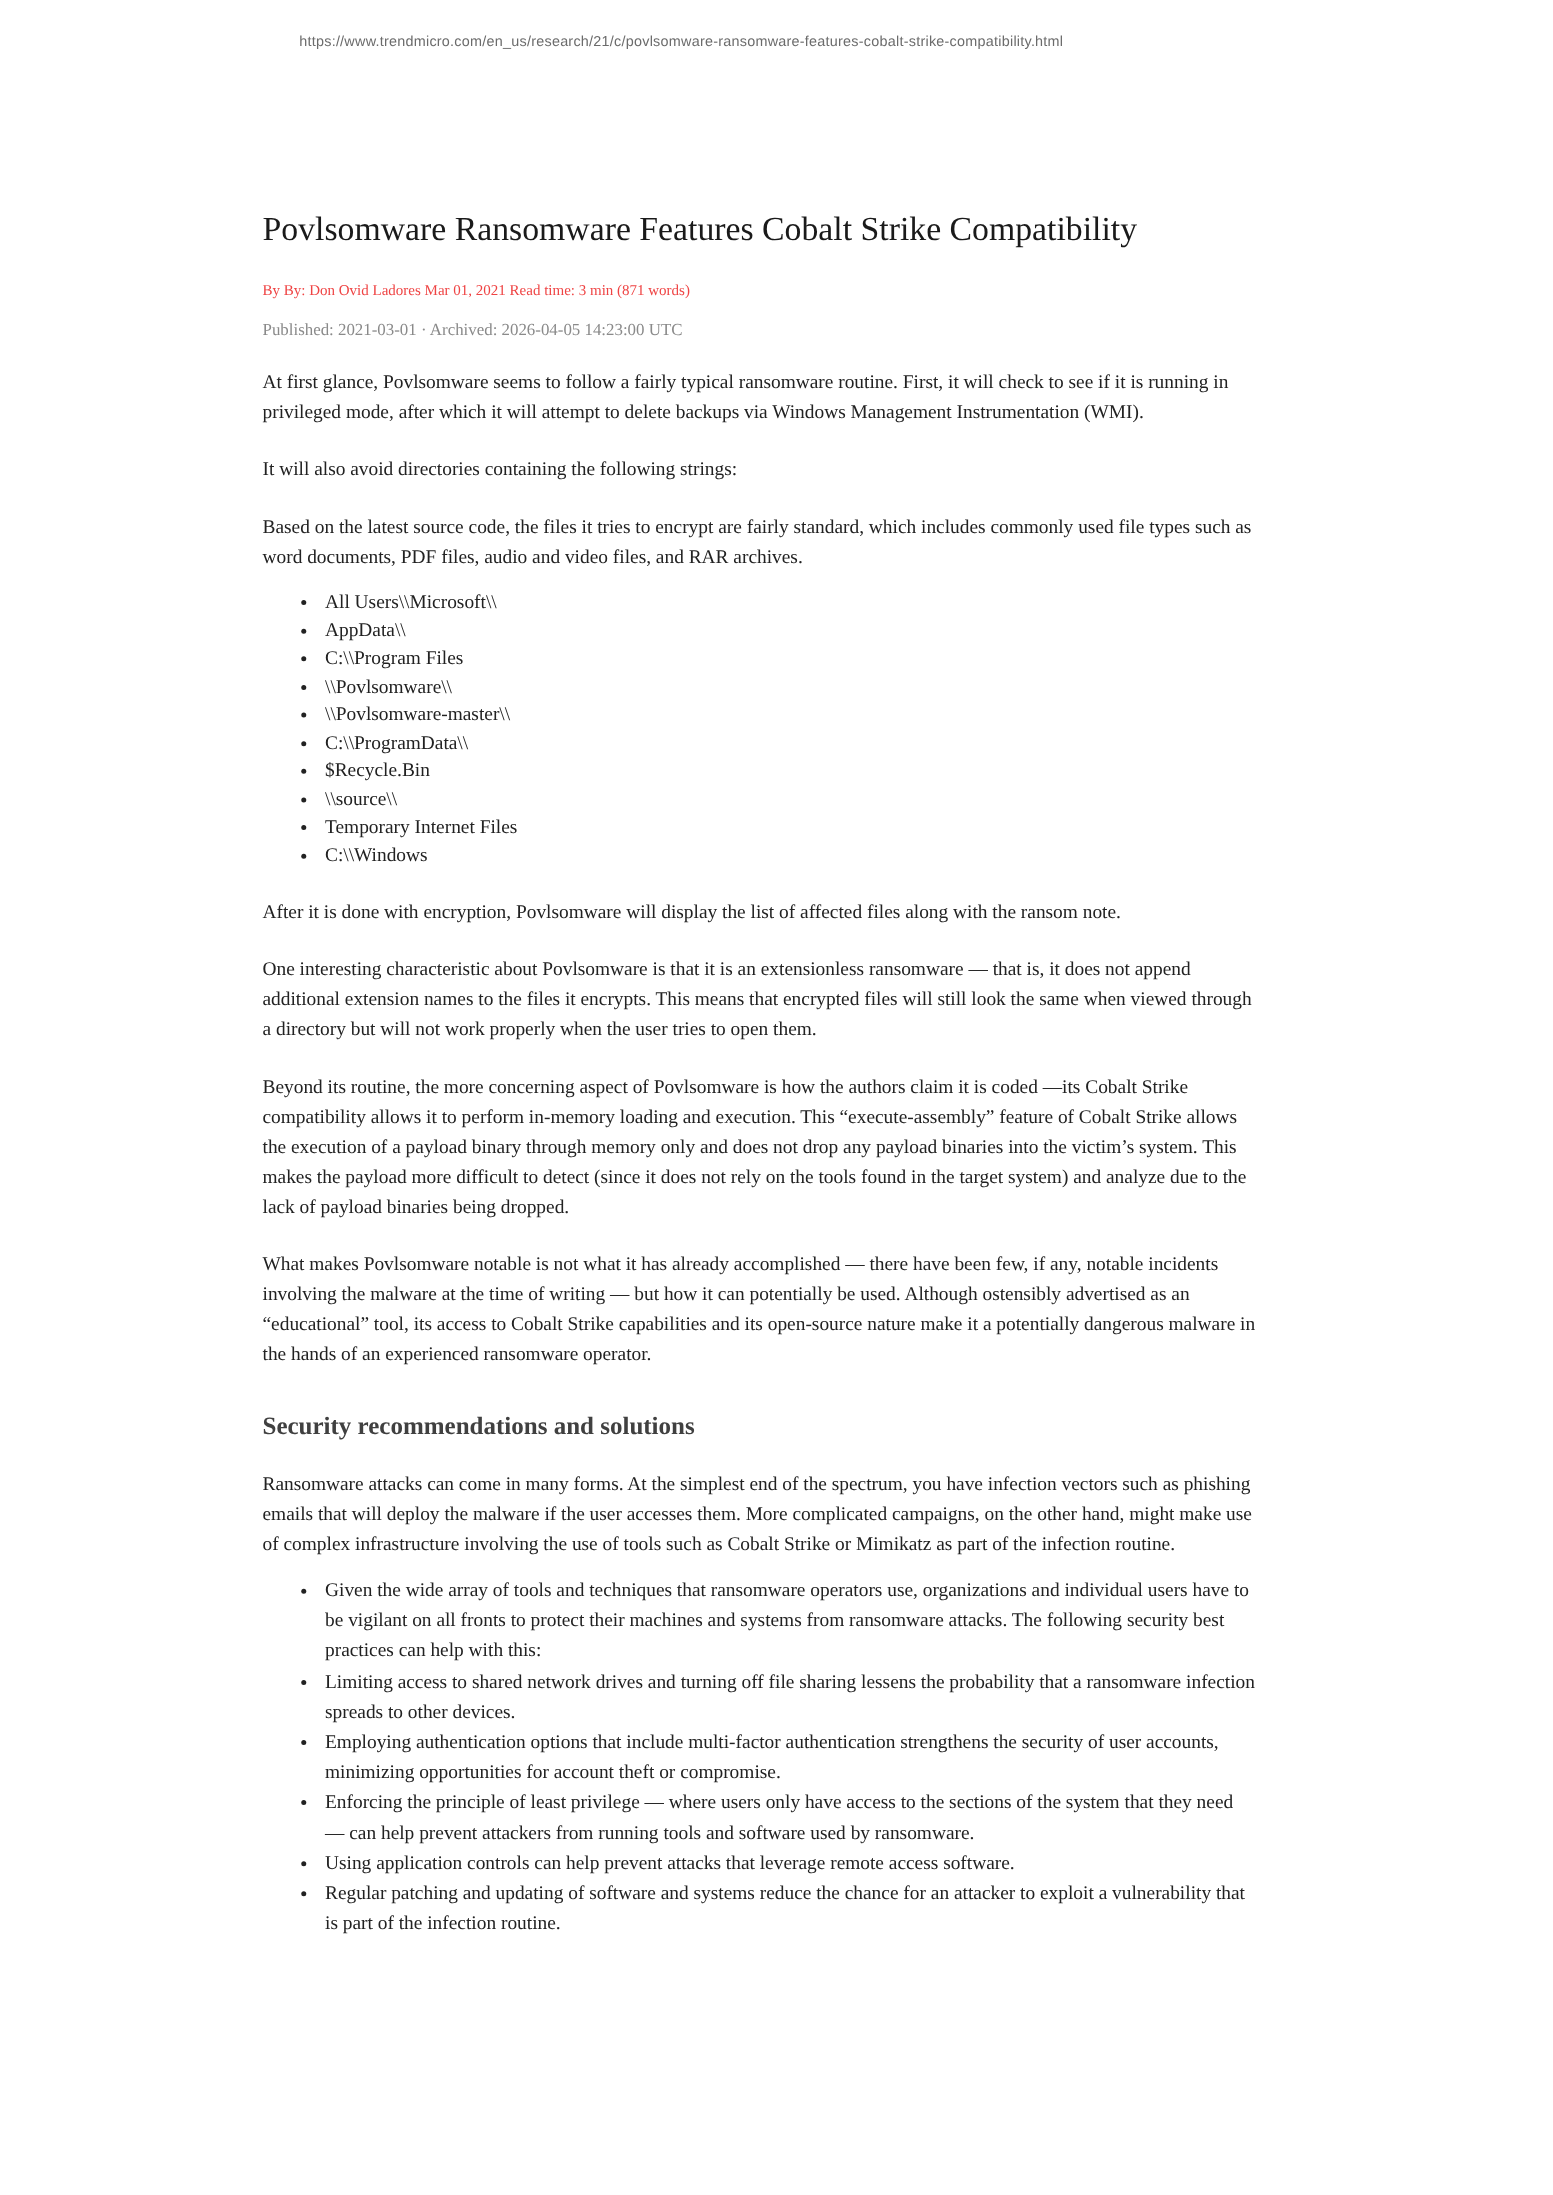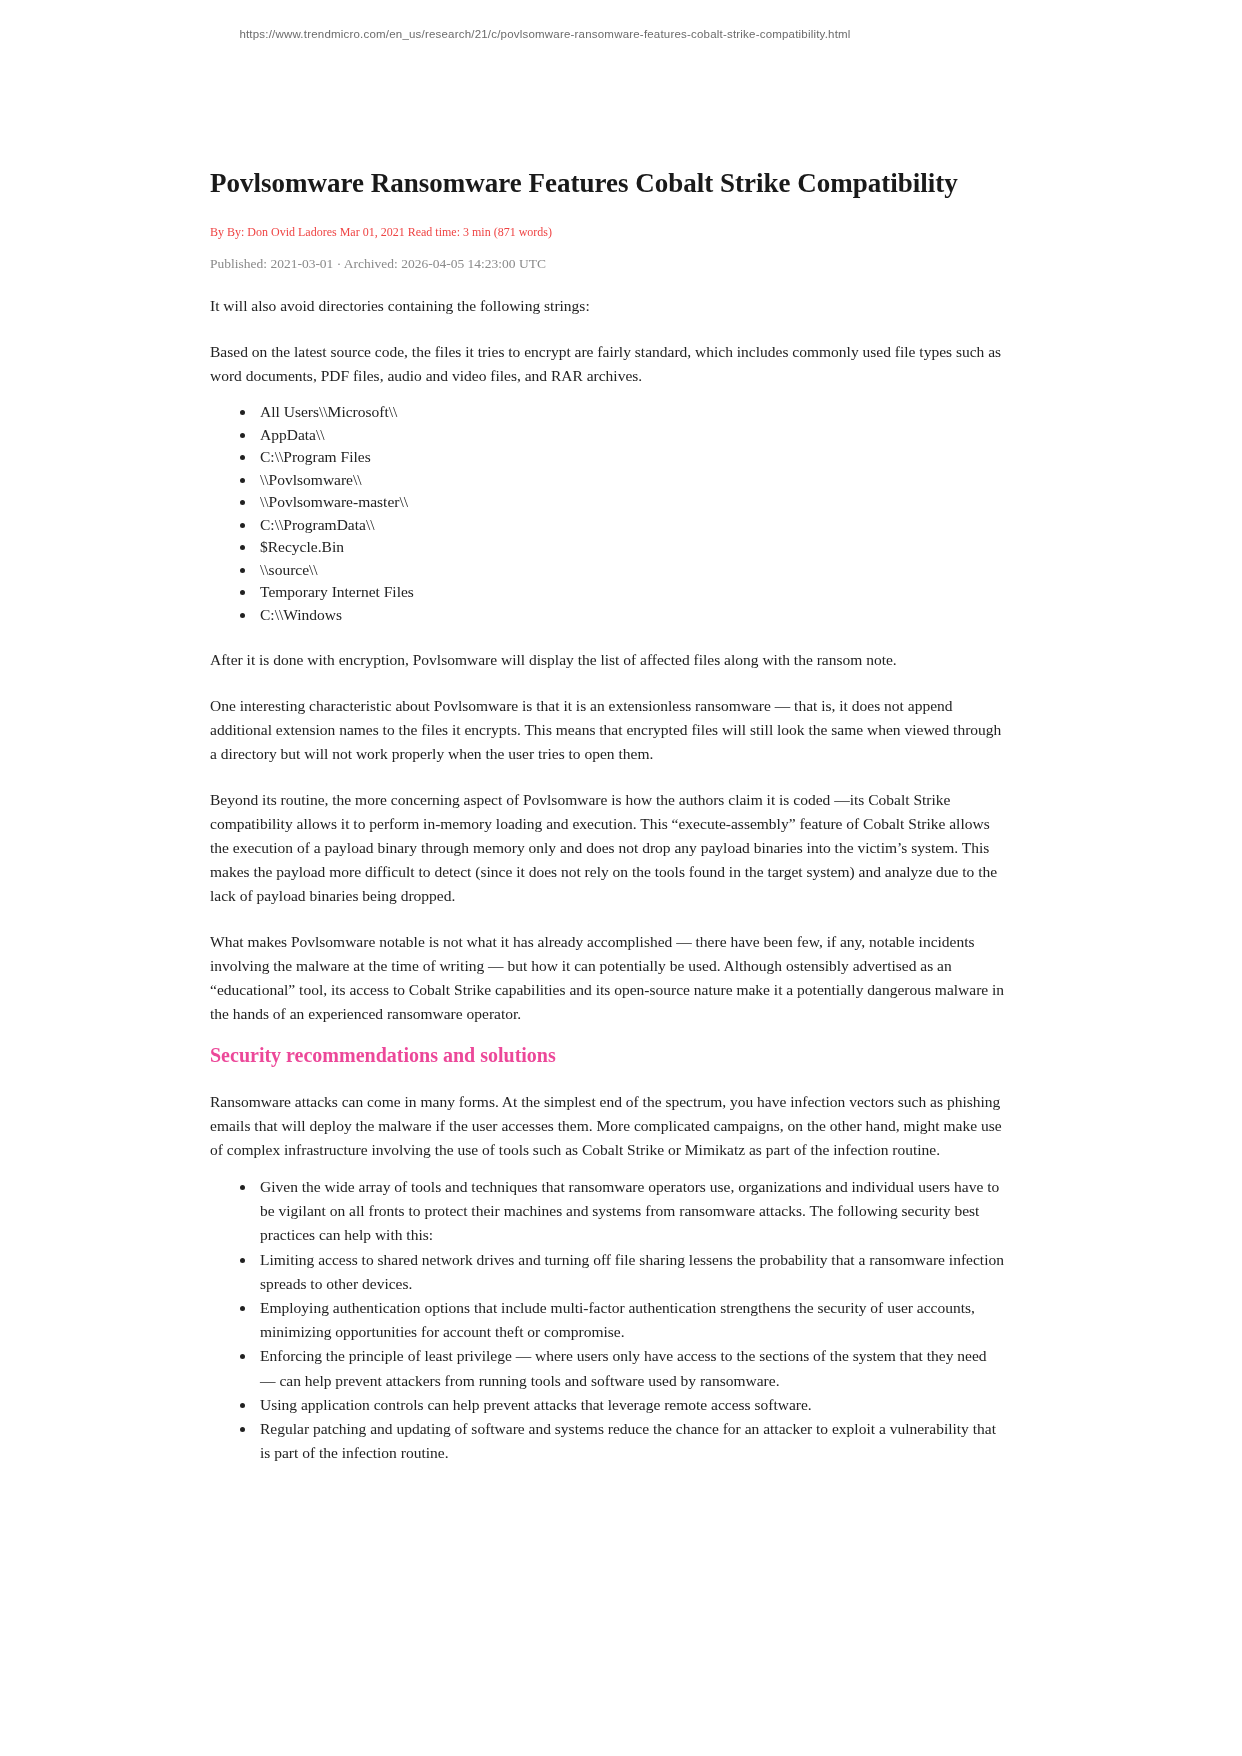--- a/index.html
+++ b/index.html
@@ -26,21 +26,21 @@
     left: 210px;
     top: 0;
     width: 795px;
     font-family: "Liberation Serif", serif;
     color: #222222;
   }
   h1.title {
     margin: 166px 0 0 0;
     font-size: 27px;
     line-height: 34px;
-    font-weight: bold;
+    font-weight: normal;
     color: #1a1a1a;
     font-family: "Liberation Serif", serif;
   }
   .byline {
     margin: 22px 0 0 0;
     font-size: 12px;
     line-height: 20px;
     color: #ef4444;
   }
   .published {
@@ -58,25 +58,25 @@
   ul.doc-list {
     margin: 13px 0 0 0;
     padding: 0 0 0 46px;
     font-size: 15.5px;
     color: #222222;
   }
   ul.avoid-list li { line-height: 22.5px; }
   ul.reco-list  li { line-height: 24.2px; }
   ul.doc-list li { padding-left: 4px; }
   h2.section {
-    margin: 16px 0 0 0;
+    margin: 32px 0 0 0;
     font-size: 20px;
     line-height: 26px;
     font-weight: bold;
-    color: #ec4899;
+    color: #404040;
   }
   .page-footer {
     position: absolute;
     bottom: 18px;
     left: 0;
     right: 0;
     text-align: center;
     font-family: "Liberation Sans", sans-serif;
     font-size: 12px;
     color: #5a5a5a;
@@ -90,20 +90,21 @@
   <div class="url-header">https://www.trendmicro.com/en_us/research/21/c/povlsomware-ransomware-features-cobalt-strike-compatibility.html</div>
 
   <div class="content">
 
     <h1 class="title">Povlsomware Ransomware Features Cobalt Strike Compatibility</h1>
 
     <p class="byline">By By: Don Ovid Ladores Mar 01, 2021 Read time: 3 min (871 words)</p>
 
     <p class="published">Published: 2021-03-01 · Archived: 2026-04-05 14:23:00 UTC</p>
 
+    <p class="body">At first glance, Povlsomware seems to follow a fairly typical ransomware routine. First, it will check to see if it is running in privileged mode, after which it will attempt to delete backups via Windows Management Instrumentation (WMI).</p>
 
     <p class="body">It will also avoid directories containing the following strings:</p>
 
     <p class="body">Based on the latest source code, the files it tries to encrypt are fairly standard, which includes commonly used file types such as word documents, PDF files, audio and video files, and RAR archives.</p>
 
     <ul class="doc-list avoid-list">
         <li>All Users\\Microsoft\\</li>
         <li>AppData\\</li>
         <li>C:\\Program Files</li>
         <li>\\Povlsomware\\</li>

